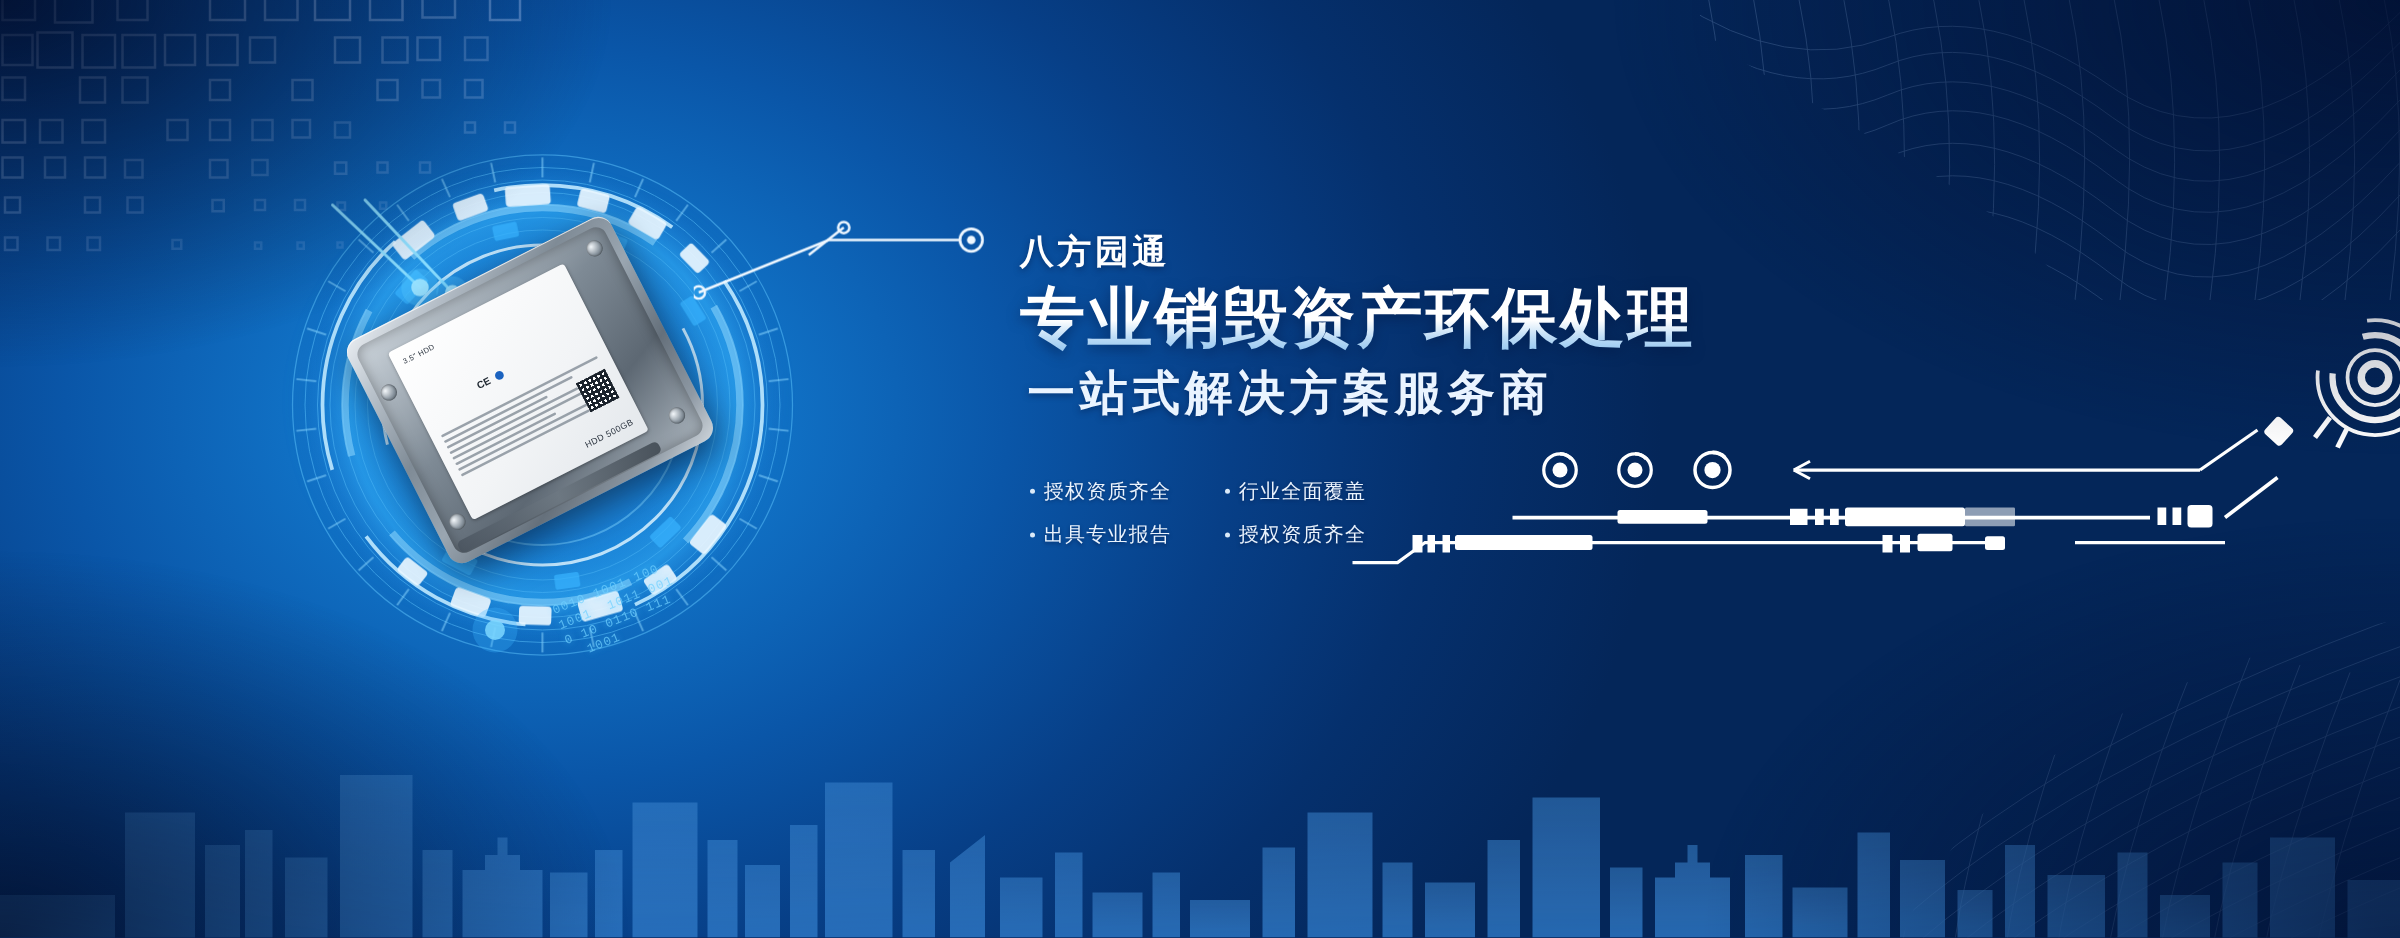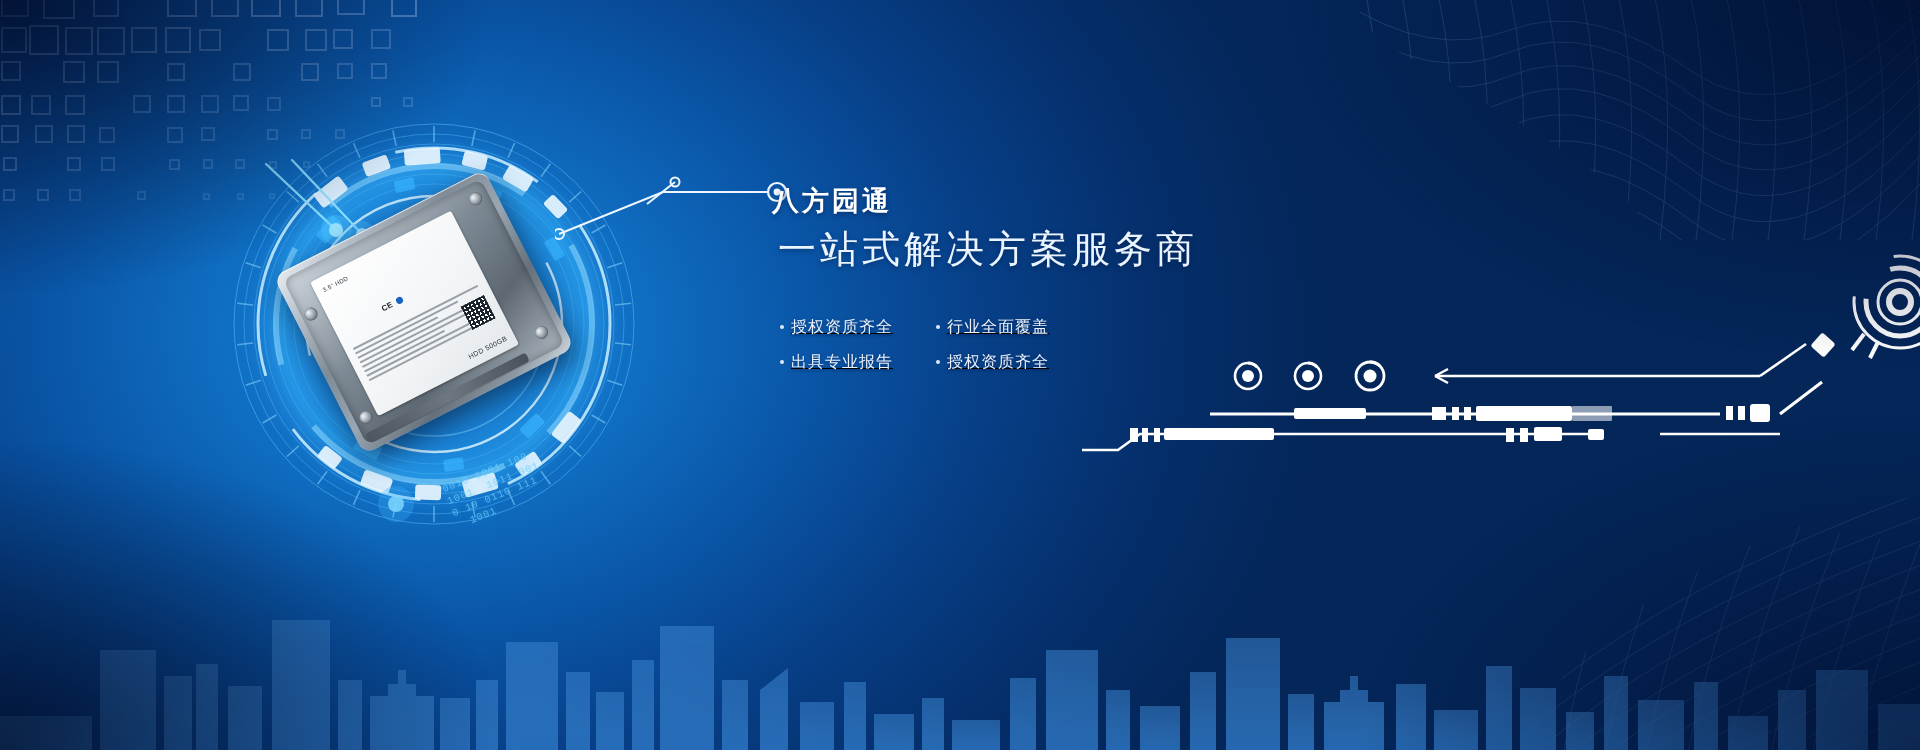--- a/index.html
+++ b/index.html
@@ -77,30 +77,30 @@
   #connector{position:absolute;left:555px;top:170px;width:250px;height:70px;}
 
   
   #circuit{position:absolute;left:1080px;top:330px;width:840px;height:130px;}
   #gear-right{position:absolute;right:-34px;top:242px;width:120px;height:120px;}
 
   
   #skyline{position:absolute;left:0;bottom:0;width:1920px;height:220px;opacity:.95;}
 
   
-  #copy{position:absolute;left:772px;top:188px;width:560px;}
+  #copy{position:absolute;left:816px;top:188px;width:560px;}
   #brand{font-size:27px;font-weight:700;color:#ffffff;letter-spacing:3px;
     text-shadow:0 2px 5px rgba(0,25,70,.55);margin:0 0 12px 0;line-height:1;}
   #headline{font-size:52px;font-weight:800;letter-spacing:2px;line-height:1.08;margin:0;
     background:linear-gradient(180deg,#ffffff 0%,#ffffff 52%,#bedcf6 76%,#8fc3ef 100%);
     -webkit-background-clip:text;background-clip:text;color:transparent;
     filter:drop-shadow(0 3px 5px rgba(0,22,66,.55));white-space:nowrap;}
-  #subhead{font-size:38px;font-weight:400;color:#eaf4ff;letter-spacing:4px;line-height:1.2;
+  #subhead{font-size:38px;font-weight:700;color:#eaf4ff;letter-spacing:4px;line-height:1.2;
     margin:10px 0 12px 6px;text-shadow:0 2px 5px rgba(0,25,70,.5);white-space:nowrap;}
-  #features{display:flex;flex-wrap:wrap;width:320px;margin:44px 0 0 8px;gap:14px 20px;text-decoration:underline;}
+  #features{display:flex;flex-wrap:wrap;width:320px;margin:44px 0 0 8px;gap:14px 20px;}
   .feat{display:flex;align-items:center;width:136px;font-size:16px;color:#eaf3fd;letter-spacing:1px;
     text-shadow:0 1px 3px rgba(0,20,60,.5);}
   .feat .dot{width:4px;height:4px;border-radius:50%;background:#dbeaf8;margin-right:7px;flex:0 0 auto;}
 </style>
 </head>
 <body>
 
 <div id="banner">
 
   <svg id="sqgrid" viewBox="0 0 430 210" fill="none">
@@ -502,20 +502,21 @@
       <rect x="1816" y="140" width="52" height="80"></rect>
       <rect x="1878" y="174" width="42" height="46"></rect>
       <rect x="0" y="186" width="92" height="34"></rect>
     </g>
   </svg>
 
   <div class="vig"></div>
 
   <div id="copy">
     <div id="brand">八方园通</div>
+    <h1 id="headline">专业销毁资产环保处理</h1>
     <div id="subhead">一站式解决方案服务商</div>
     <div id="features">
       <div class="feat">
         <span class="dot"></span>
         <span>授权资质齐全</span>
       </div>
       <div class="feat">
         <span class="dot"></span>
         <span>行业全面覆盖</span>
       </div>

